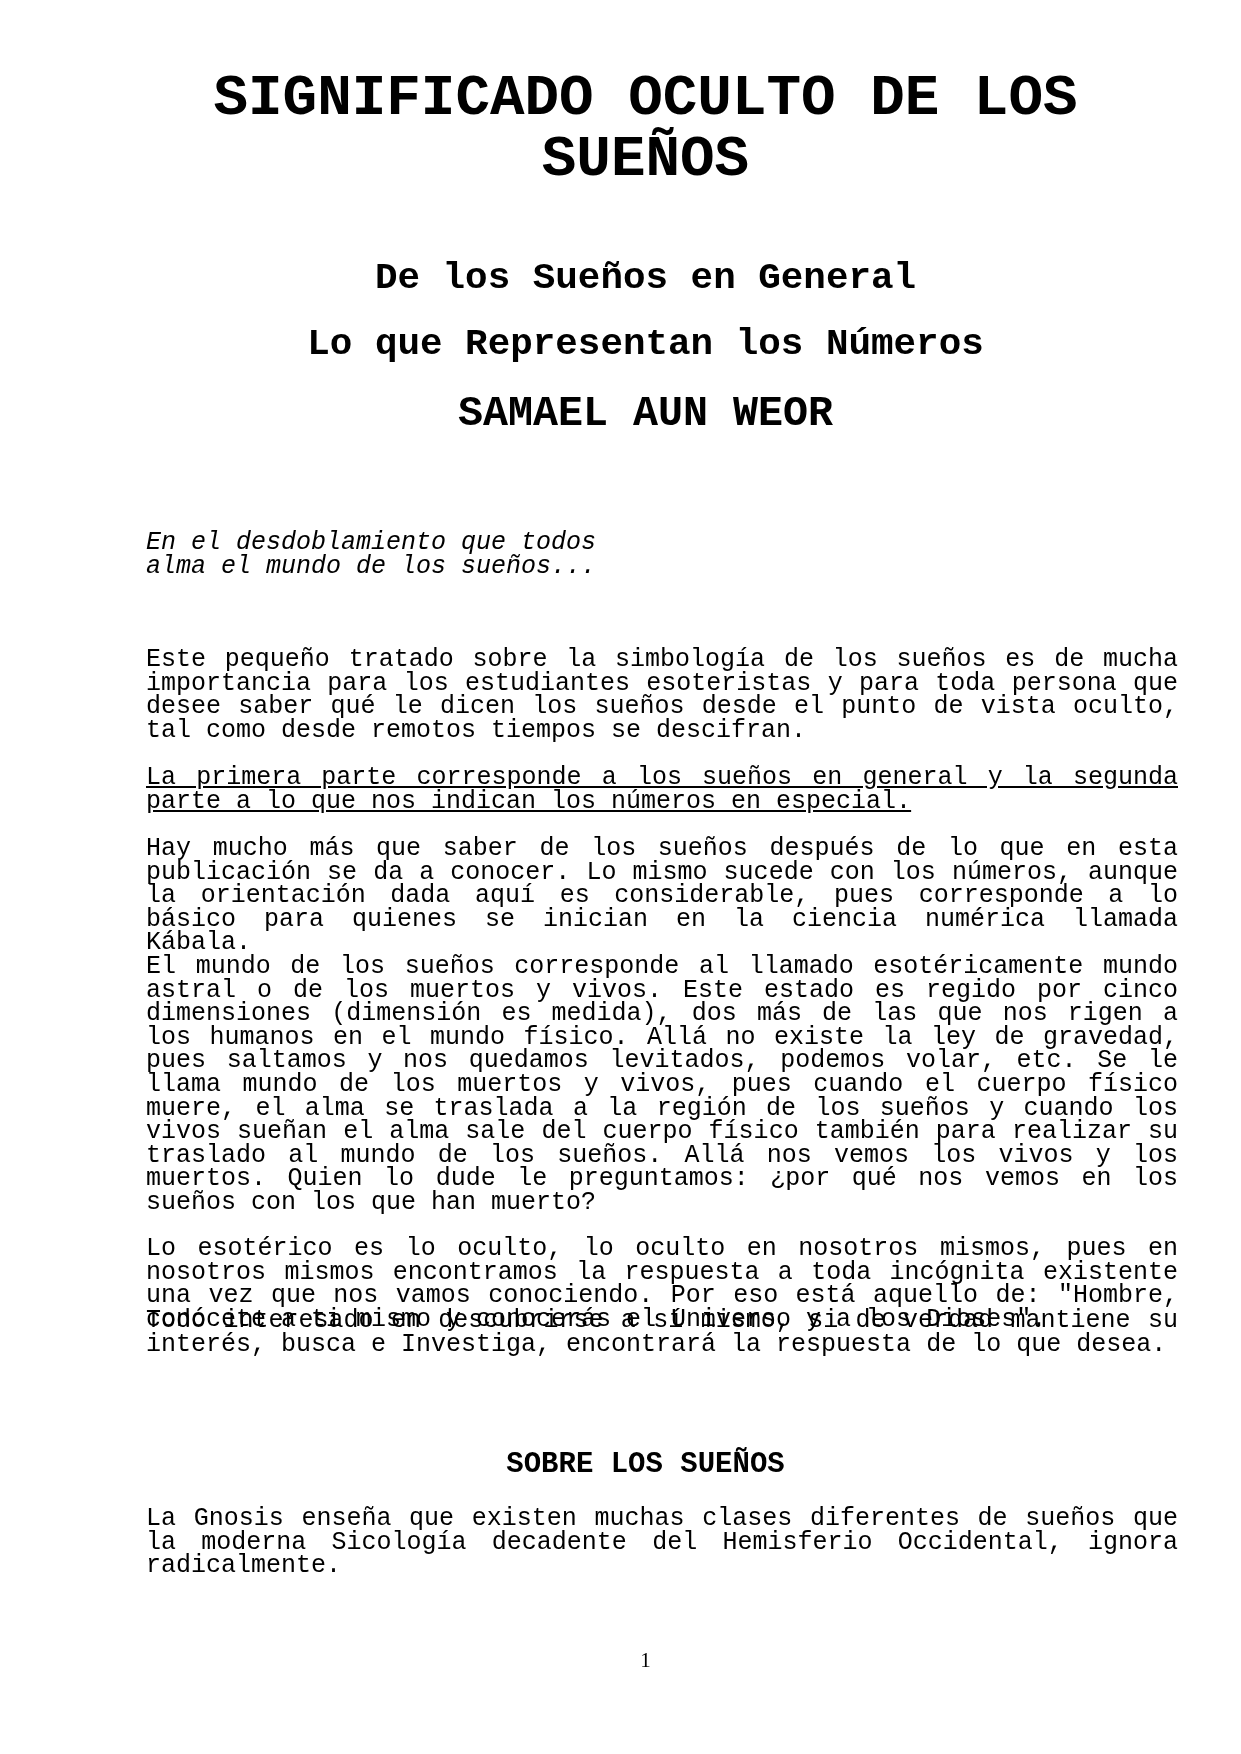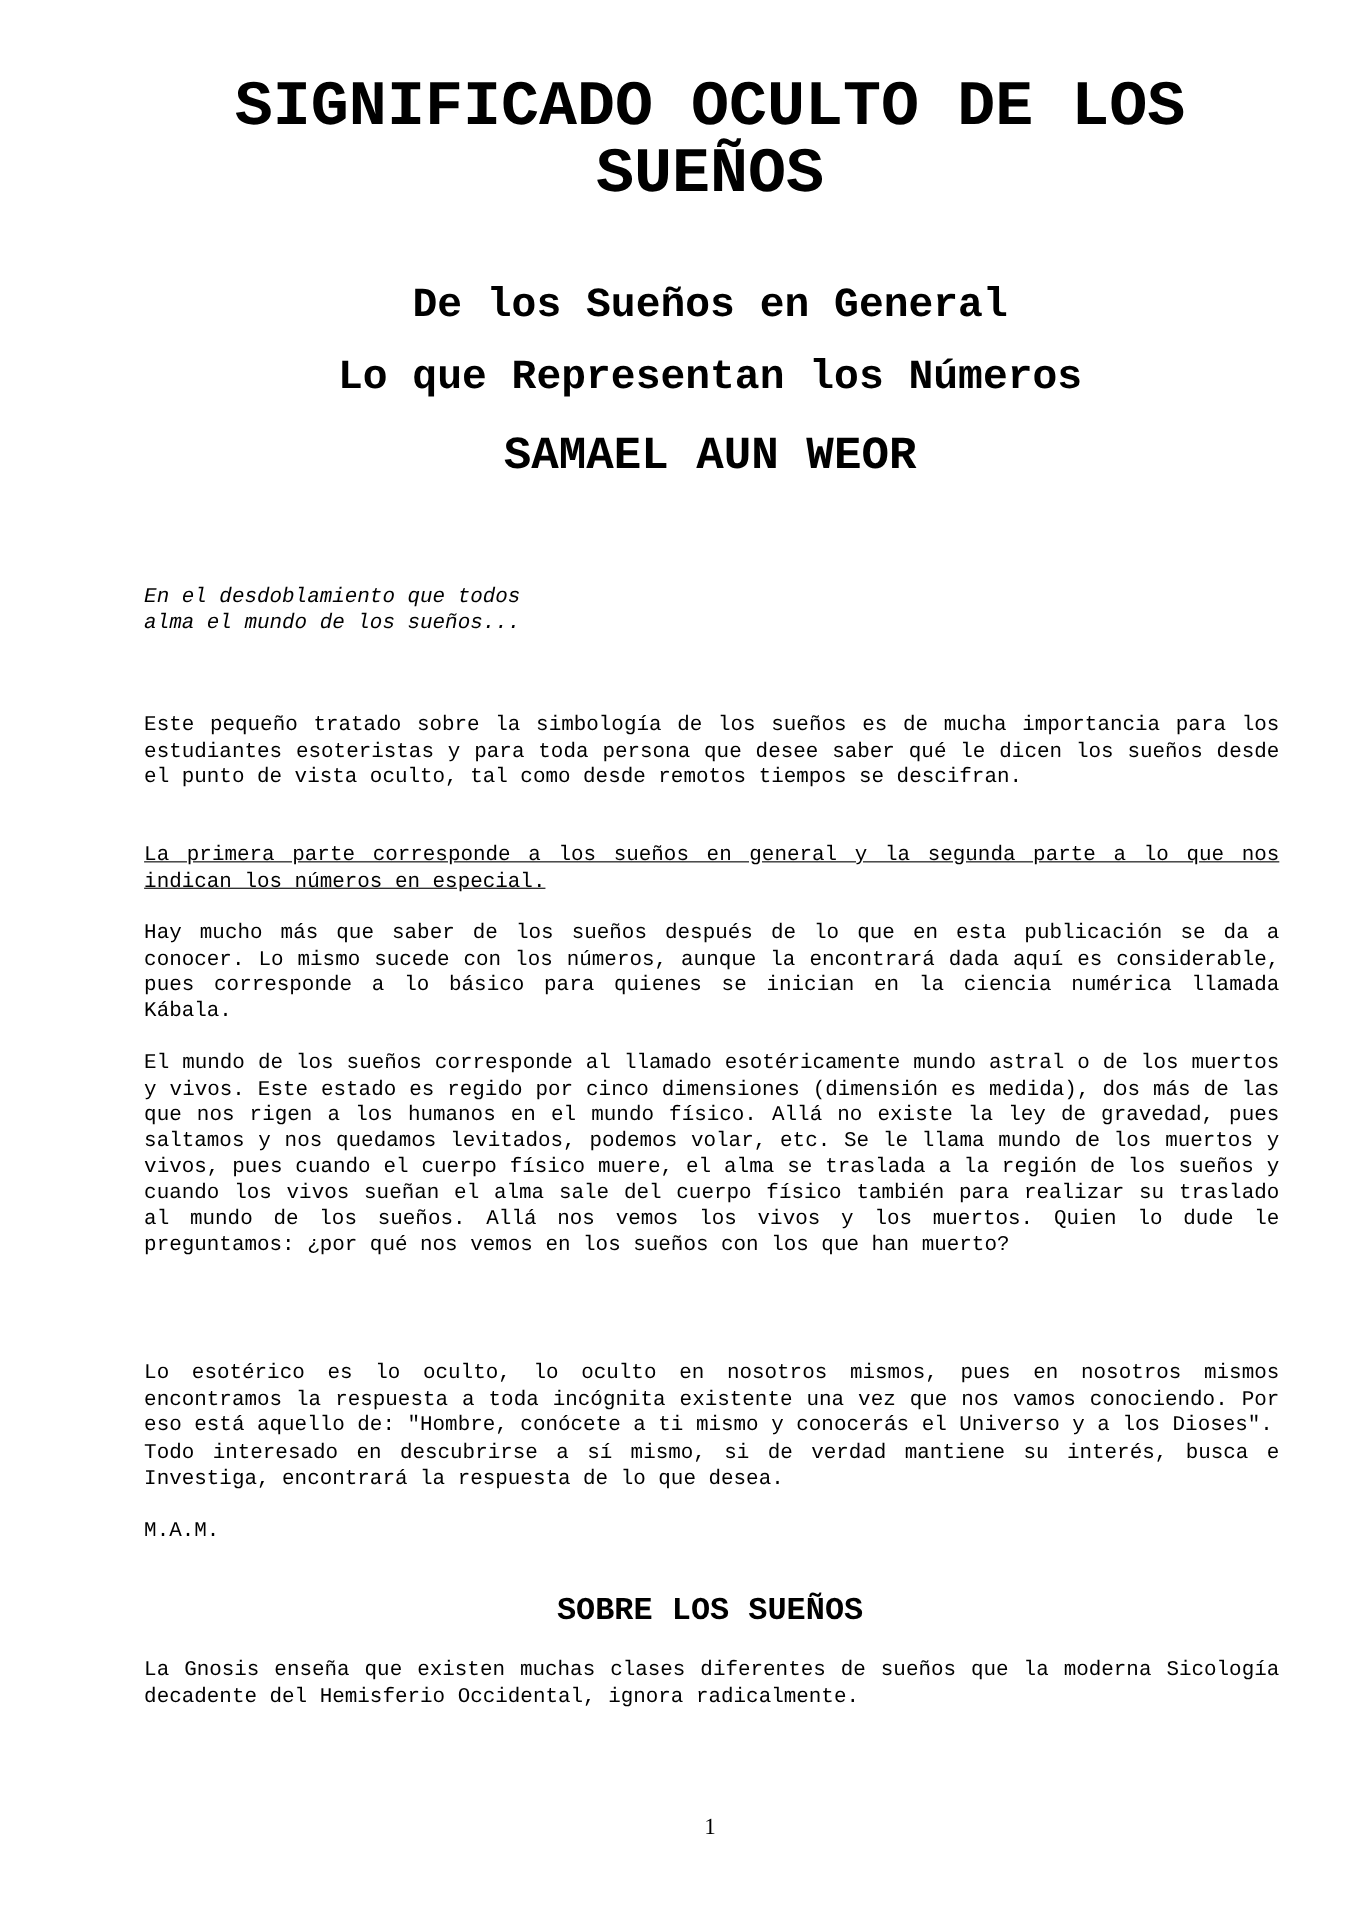--- a/index.html
+++ b/index.html
@@ -32,23 +32,23 @@
       text-align: center;
       font-weight: bold;
       margin: 0;
     }
     .sub1 { top: 256px; font-size: 37.6px; line-height: 44px; }
     .sub2 { top: 322px; font-size: 37.6px; line-height: 44px; }
     .author { top: 390px; font-size: 41.7px; line-height: 48px; }
 
     .body-block {
       position: absolute;
-      left: 131px;
+      left: 146px;
       width: 1032px;
-      font-size: 19px;
+      font-size: 25px;
       line-height: 23.6px;
       margin: 0;
     }
     .epigraph {
       top: 531px;
       font-style: italic;
       width: 600px;
     }
     .epigraph span { display: block; white-space: pre; }
     .para {
@@ -97,23 +97,22 @@
   <h2 class="subtitle sub2">Lo que Representan los Números</h2>
   <h2 class="subtitle author">SAMAEL AUN WEOR</h2>
 
   <div class="body-block epigraph">
     <span>En el desdoblamiento que todos</span>
     <span>alma el mundo de los sueños...</span>
   </div>
 
   <p class="body-block para p1">Este pequeño tratado sobre la simbología de los sueños es de mucha importancia para los estudiantes esoteristas y para toda persona que desee saber qué le dicen los sueños desde el punto de vista oculto, tal como desde remotos tiempos se descifran.</p>
   <p class="body-block para p2">La primera parte corresponde a los sueños en general y la segunda parte a lo que nos indican los números en especial.</p>
-  <p class="body-block para p3">Hay mucho más que saber de los sueños después de lo que en esta publicación se da a conocer. Lo mismo sucede con los números, aunque la encontrará dada aquí es considerable, pues corresponde a lo básico para quienes se inician en la ciencia numérica llamada Kábala.</p>
+  <p class="body-block para p3">Hay mucho más que saber de los sueños después de lo que en esta publicación se da a conocer. Lo mismo sucede con los números, aunque la orientación dada aquí es considerable, pues corresponde a lo básico para quienes se inician en la ciencia numérica llamada Kábala.</p>
   <p class="body-block para p4">El mundo de los sueños corresponde al llamado esotéricamente mundo astral o de los muertos y vivos. Este estado es regido por cinco dimensiones (dimensión es medida), dos más de las que nos rigen a los humanos en el mundo físico. Allá no existe la ley de gravedad, pues saltamos y nos quedamos levitados, podemos volar, etc. Se le llama mundo de los muertos y vivos, pues cuando el cuerpo físico muere, el alma se traslada a la región de los sueños y cuando los vivos sueñan el alma sale del cuerpo físico también para realizar su traslado al mundo de los sueños. Allá nos vemos los vivos y los muertos. Quien lo dude le preguntamos: ¿por qué nos vemos en los sueños con los que han muerto?</p>
   <p class="body-block para p5">Lo esotérico es lo oculto, lo oculto en nosotros mismos, pues en nosotros mismos encontramos la respuesta a toda incógnita existente una vez que nos vamos conociendo. Por eso está aquello de: "Hombre, conócete a ti mismo y conocerás el Universo y a los Dioses".</p>
   <p class="body-block para p6">Todo interesado en descubrirse a sí mismo, si de verdad mantiene su interés, busca e Investiga, encontrará la respuesta de lo que desea.</p>
-  <p class="body-block sig">M.A.M.</p>
 
   <h3 class="section-heading">SOBRE LOS SUEÑOS</h3>
   <p class="body-block para p7">La Gnosis enseña que existen muchas clases diferentes de sueños que la moderna Sicología decadente del Hemisferio Occidental, ignora radicalmente.</p>
 
   <div class="page-number">1</div>
 </div>
 
 </body></html>

